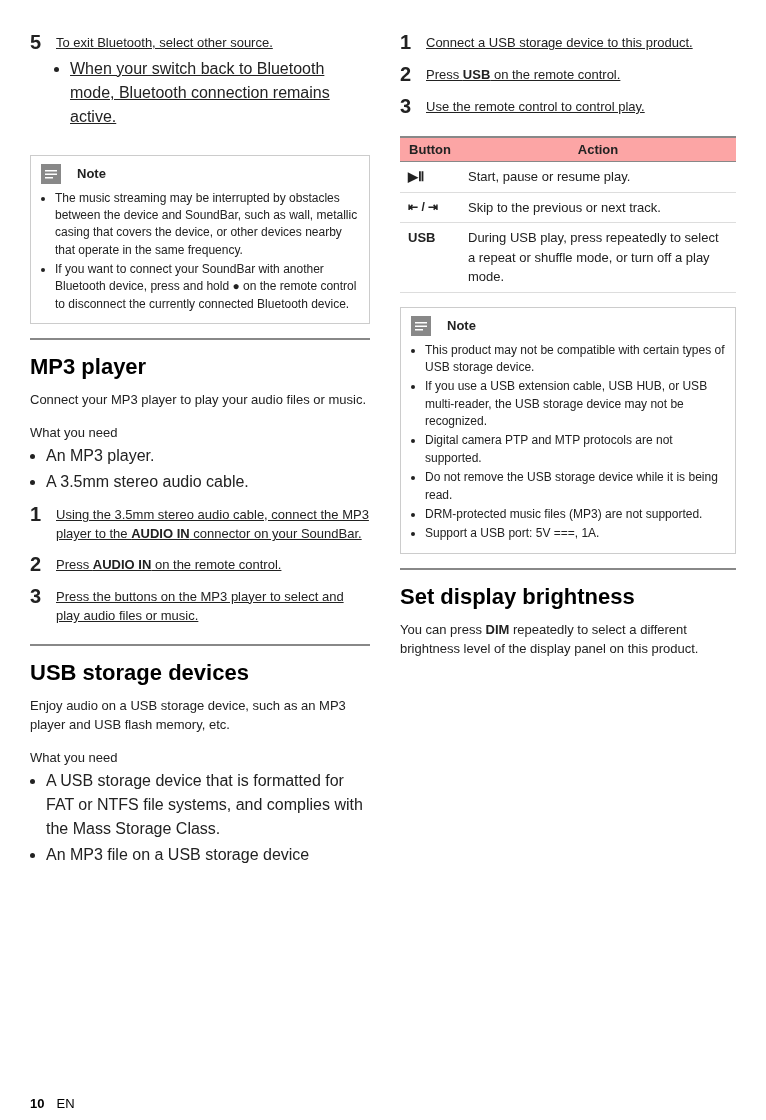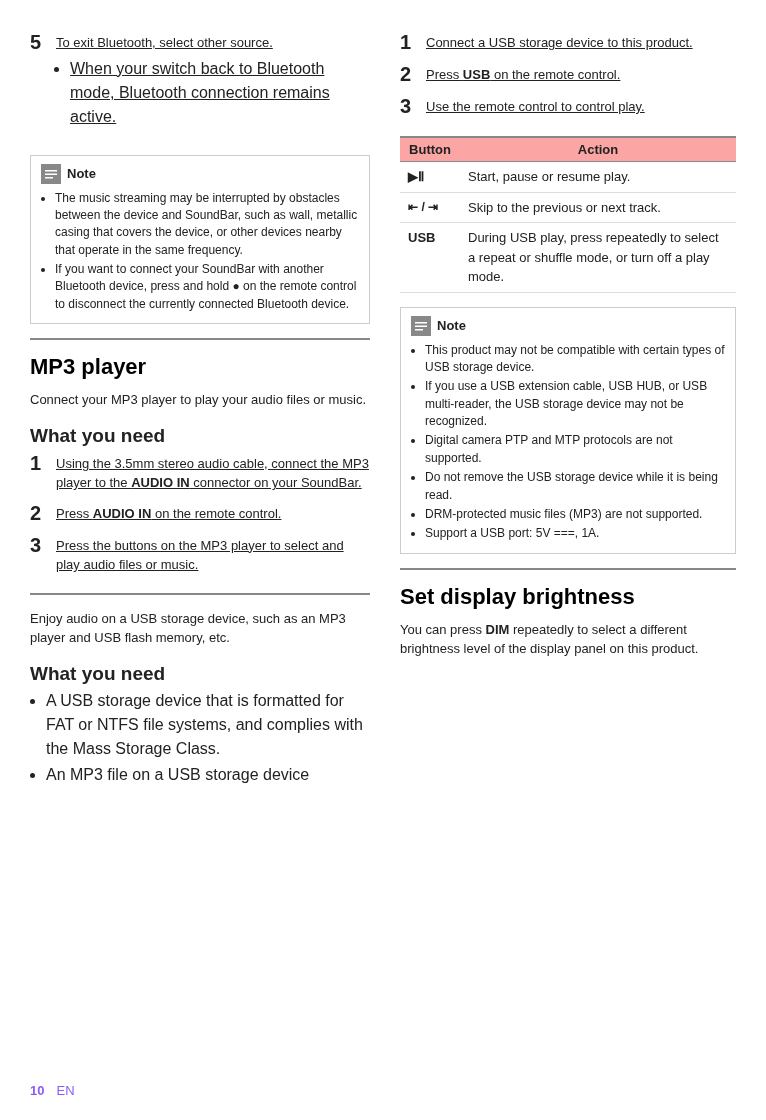--- a/index.html
+++ b/index.html
@@ -80,21 +80,21 @@
     }
     .note-box {
       border: 1px solid #ccc;
       padding: 8px 10px;
       margin-bottom: 14px;
       background: #fff;
     }
     .note-header {
       display: flex;
       align-items: center;
-      gap: 6px;
+      gap: 16px;
       margin-bottom: 6px;
     }
     .note-icon {
       width: 20px;
       height: 20px;
       background: #888;
       display: flex;
       align-items: center;
       justify-content: center;
       flex-shrink: 0;
@@ -140,40 +140,40 @@
       vertical-align: top;
       border-bottom: 1px solid #ddd;
     }
     .usb-table td:first-child {
       font-weight: bold;
       white-space: nowrap;
       width: 60px;
     }
     .footer-bar {
       position: absolute;
-      bottom: 22px;
+      bottom: 9px;
       left: 30px;
       font-size: 13px;
       font-weight: bold;
-      color: #8b5cf6;
+      color: #000000;
       display: flex;
       align-items: center;
       gap: 12px;
     }
     .page-num {
       font-size: 13px;
       font-weight: bold;
     }
     .lang-label {
       font-size: 13px;
       font-weight: normal;
     }
     .what-you-need-label {
-      font-weight: bold;
-      font-size: 19px;
+      font-weight: normal;
+      font-size: 13px;
       margin-bottom: 4px;
       display: block;
       margin-top: 15px;
     }
   </style>
 </head>
 <body>
 
 <div class="page" style="position:relative;">
 
@@ -206,20 +206,24 @@
         <li>The music streaming may be interrupted by obstacles between the device and SoundBar, such as wall, metallic casing that covers the device, or other devices nearby that operate in the same frequency.</li>
         <li>If you want to connect your SoundBar with another Bluetooth device, press and hold ● on the remote control to disconnect the currently connected Bluetooth device.</li>
       </ul>
     </div>
 
     <div class="section">
       <div class="section-divider"></div>
       <h2>MP3 player</h2>
       <p>Connect your MP3 player to play your audio files or music.</p>
       <span class="what-you-need-label">What you need</span>
+      <ul>
+        <li>An MP3 player.</li>
+        <li>A 3.5mm stereo audio cable.</li>
+      </ul>
 
       <div class="step">
         <span class="step-num">1</span>
         <div class="step-text">
           Using the 3.5mm stereo audio cable, connect the MP3 player to the <b>AUDIO IN</b> connector on your SoundBar.
         </div>
       </div>
 
       <div class="step">
         <span class="step-num">2</span>
@@ -231,20 +235,21 @@
       <div class="step">
         <span class="step-num">3</span>
         <div class="step-text">
           Press the buttons on the MP3 player to select and play audio files or music.
         </div>
       </div>
     </div>
 
     <div class="section">
       <div class="section-divider"></div>
+      <h2>USB storage devices</h2>
       <p>Enjoy audio on a USB storage device, such as an MP3 player and USB flash memory, etc.</p>
       <span class="what-you-need-label">What you need</span>
       <ul>
         <li>A USB storage device that is formatted for FAT or NTFS file systems, and complies with the Mass Storage Class.</li>
         <li>An MP3 file on a USB storage device</li>
       </ul>
     </div>
 
   </div>
 

